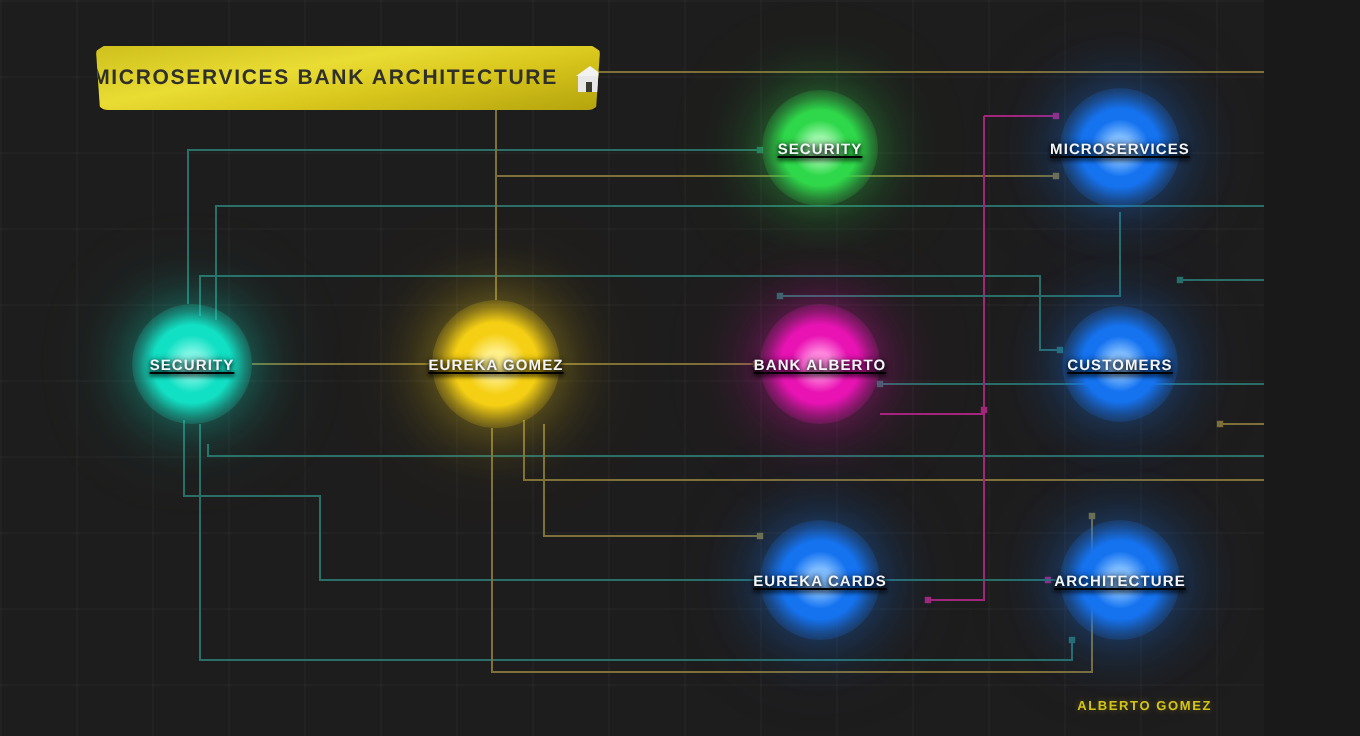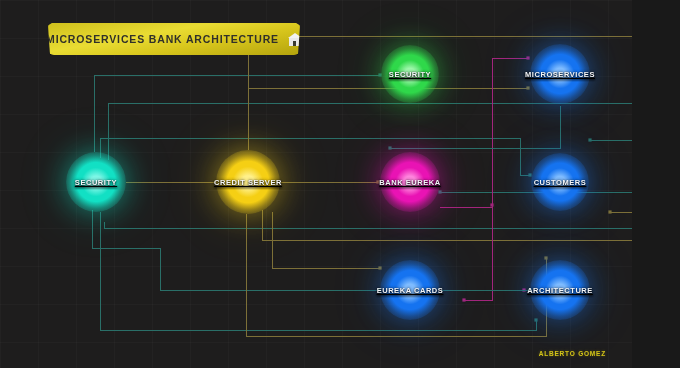--- a/index.html
+++ b/index.html
@@ -167,24 +167,24 @@
         <span class="body"></span>
         <span class="door"></span>
     </span>
   </div>
 
   <div id="node-layer">
       <div class="node" style="left: 96px; top: 182px; width: 60px; height: 60px; background: radial-gradient(circle, rgb(125, 246, 230) 0%, rgb(125, 246, 230) 14%, rgb(18, 224, 196) 34%, rgb(18, 224, 196) 46%, rgba(18, 224, 196, 0.55) 62%, rgba(18, 224, 196, 0.2) 78%, rgba(18, 224, 196, 0.05) 90%, rgba(0, 0, 0, 0) 100%); box-shadow: rgba(18, 224, 196, 0.45) 0px 0px 27px, rgba(18, 224, 196, 0.18) 0px 0px 54px;">
         <span class="label">SECURITY</span>
       </div>
       <div class="node" style="left: 248px; top: 182px; width: 64px; height: 64px; background: radial-gradient(circle, rgb(255, 240, 138) 0%, rgb(255, 240, 138) 14%, rgb(245, 207, 20) 34%, rgb(245, 207, 20) 46%, rgba(245, 207, 20, 0.55) 62%, rgba(245, 207, 20, 0.2) 78%, rgba(245, 207, 20, 0.05) 90%, rgba(0, 0, 0, 0) 100%); box-shadow: rgba(245, 207, 20, 0.45) 0px 0px 29px, rgba(245, 207, 20, 0.18) 0px 0px 58px;">
-        <span class="label">CREDIT SERVER</span>
+        <span class="label">EUREKA GOMEZ</span>
       </div>
       <div class="node" style="left: 410px; top: 182px; width: 60px; height: 60px; background: radial-gradient(circle, rgb(255, 133, 221) 0%, rgb(255, 133, 221) 14%, rgb(233, 19, 180) 34%, rgb(233, 19, 180) 46%, rgba(233, 19, 180, 0.55) 62%, rgba(233, 19, 180, 0.2) 78%, rgba(233, 19, 180, 0.05) 90%, rgba(0, 0, 0, 0) 100%); box-shadow: rgba(233, 19, 180, 0.45) 0px 0px 27px, rgba(233, 19, 180, 0.18) 0px 0px 54px;">
-        <span class="label">BANK EUREKA</span>
+        <span class="label">BANK ALBERTO</span>
       </div>
       <div class="node" style="left: 410px; top: 74px; width: 58px; height: 58px; background: radial-gradient(circle, rgb(156, 247, 169) 0%, rgb(156, 247, 169) 14%, rgb(47, 216, 74) 34%, rgb(47, 216, 74) 46%, rgba(47, 216, 74, 0.55) 62%, rgba(47, 216, 74, 0.2) 78%, rgba(47, 216, 74, 0.05) 90%, rgba(0, 0, 0, 0) 100%); box-shadow: rgba(47, 216, 74, 0.45) 0px 0px 26px, rgba(47, 216, 74, 0.18) 0px 0px 52px;">
         <span class="label">SECURITY</span>
       </div>
       <div class="node" style="left: 560px; top: 74px; width: 60px; height: 60px; background: radial-gradient(circle, rgb(127, 188, 255) 0%, rgb(127, 188, 255) 14%, rgb(21, 115, 240) 34%, rgb(21, 115, 240) 46%, rgba(21, 115, 240, 0.55) 62%, rgba(21, 115, 240, 0.2) 78%, rgba(21, 115, 240, 0.05) 90%, rgba(0, 0, 0, 0) 100%); box-shadow: rgba(21, 115, 240, 0.45) 0px 0px 27px, rgba(21, 115, 240, 0.18) 0px 0px 54px;">
         <span class="label">MICROSERVICES</span>
       </div>
       <div class="node" style="left: 560px; top: 182px; width: 58px; height: 58px; background: radial-gradient(circle, rgb(127, 188, 255) 0%, rgb(127, 188, 255) 14%, rgb(21, 115, 240) 34%, rgb(21, 115, 240) 46%, rgba(21, 115, 240, 0.55) 62%, rgba(21, 115, 240, 0.2) 78%, rgba(21, 115, 240, 0.05) 90%, rgba(0, 0, 0, 0) 100%); box-shadow: rgba(21, 115, 240, 0.45) 0px 0px 26px, rgba(21, 115, 240, 0.18) 0px 0px 52px;">
         <span class="label">CUSTOMERS</span>
       </div>

